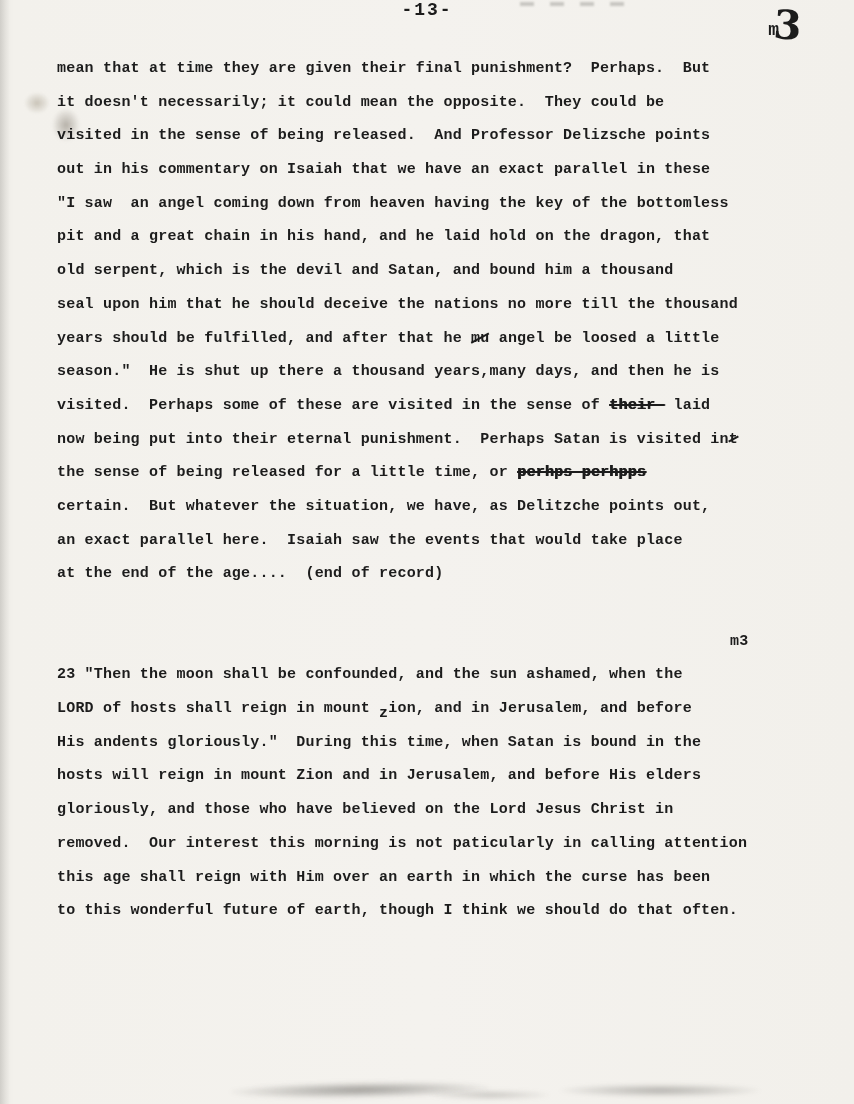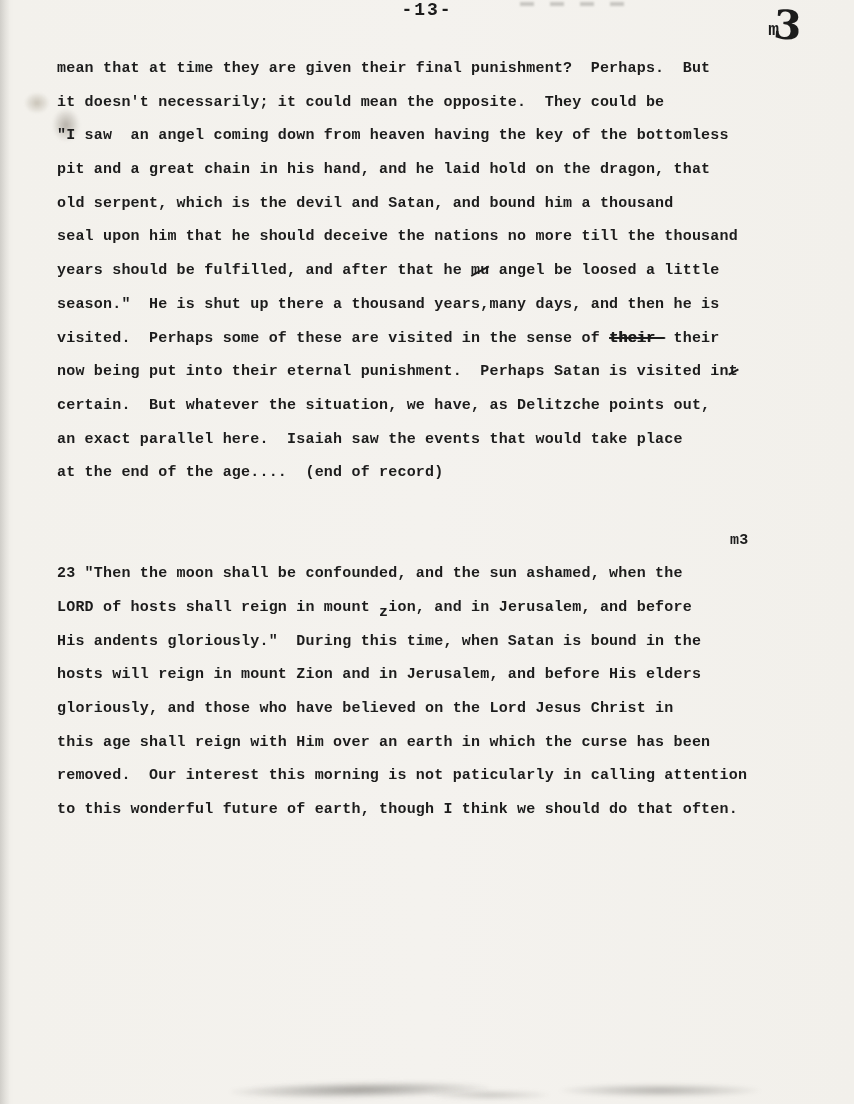--- a/index.html
+++ b/index.html
@@ -112,39 +112,42 @@
     <span>-13-</span>
   </div>
 
   <div class="hand-mark ink">
     <span>m</span><span class="numeral">3</span>
   </div>
 
   <div id="text-block" class="ink">
       <div class="line"><span>mean that at time they are given their final punishment?  Perhaps.  But</span></div>
       <div class="line"><span>it doesn't necessarily; it could mean the opposite.  They could be</span></div>
+      <div class="line"><span>visited in the sense of being released.  And Professor Delizsche points</span></div>
+      <div class="line"><span>out in his commentary on Isaiah that we have an exact parallel in these</span></div>
       <div class="line"><span>"I saw  an angel coming down from heaven having the key of the bottomless</span></div>
       <div class="line"><span>pit and a great chain in his hand, and he laid hold on the dragon, that</span></div>
       <div class="line"><span>old serpent, which is the devil and Satan, and bound him a thousand</span></div>
       <div class="line"><span>seal upon him that he should deceive the nations no more till the thousand</span></div>
       <div class="line"><span>years should be fulfilled, and after that he </span><span class="slash">mu</span><span> angel be loosed a little</span></div>
       <div class="line"><span>season."  He is shut up there a thousand years,many days, and then he is</span></div>
-      <div class="line"><span>visited.  Perhaps some of these are visited in the sense of </span><span class="strike">their-</span><span> their</span></div>
+      <div class="line"><span>visited.  Perhaps some of these are visited in the sense of </span><span class="strike">their-</span><span> laid</span></div>
       <div class="line"><span>now being put into their eternal punishment.  Perhaps Satan is visited in</span><span class="slash">t</span></div>
+      <div class="line"><span>the sense of being released for a little time, or </span><span class="strike">perhps-perhpps</span></div>
       <div class="line"><span>certain.  But whatever the situation, we have, as Delitzche points out,</span></div>
       <div class="line"><span>an exact parallel here.  Isaiah saw the events that would take place</span></div>
       <div class="line"><span>at the end of the age....  (end of record)</span></div>
       <div class="line">&nbsp;</div>
       <div class="line" style="padding-left: 673px;"><span>m3</span></div>
       <div class="line"><span>23 "Then the moon shall be confounded, and the sun ashamed, when the</span></div>
       <div class="line"><span>LORD of hosts shall reign in mount </span><span class="sub">z</span><span>ion, and in Jerusalem, and before</span></div>
       <div class="line"><span>His andents gloriously."  During this time, when Satan is bound in the</span></div>
       <div class="line"><span>hosts will reign in mount Zion and in Jerusalem, and before His elders</span></div>
       <div class="line"><span>gloriously, and those who have believed on the Lord Jesus Christ in</span></div>
+      <div class="line"><span>removed.  Our interest this morning is not paticularly in calling attention</span></div>
       <div class="line"><span>this age shall reign with Him over an earth in which the curse has been</span></div>
-      <div class="line"><span>removed.  Our interest this morning is not paticularly in calling attention</span></div>
       <div class="line"><span>to this wonderful future of earth, though I think we should do that often.</span></div>
     </div>
 
   <div class="smudge-1"></div>
   <div class="smudge-2"></div>
   <div class="smudge-3"></div>
 </div>
 
 </body></html>

